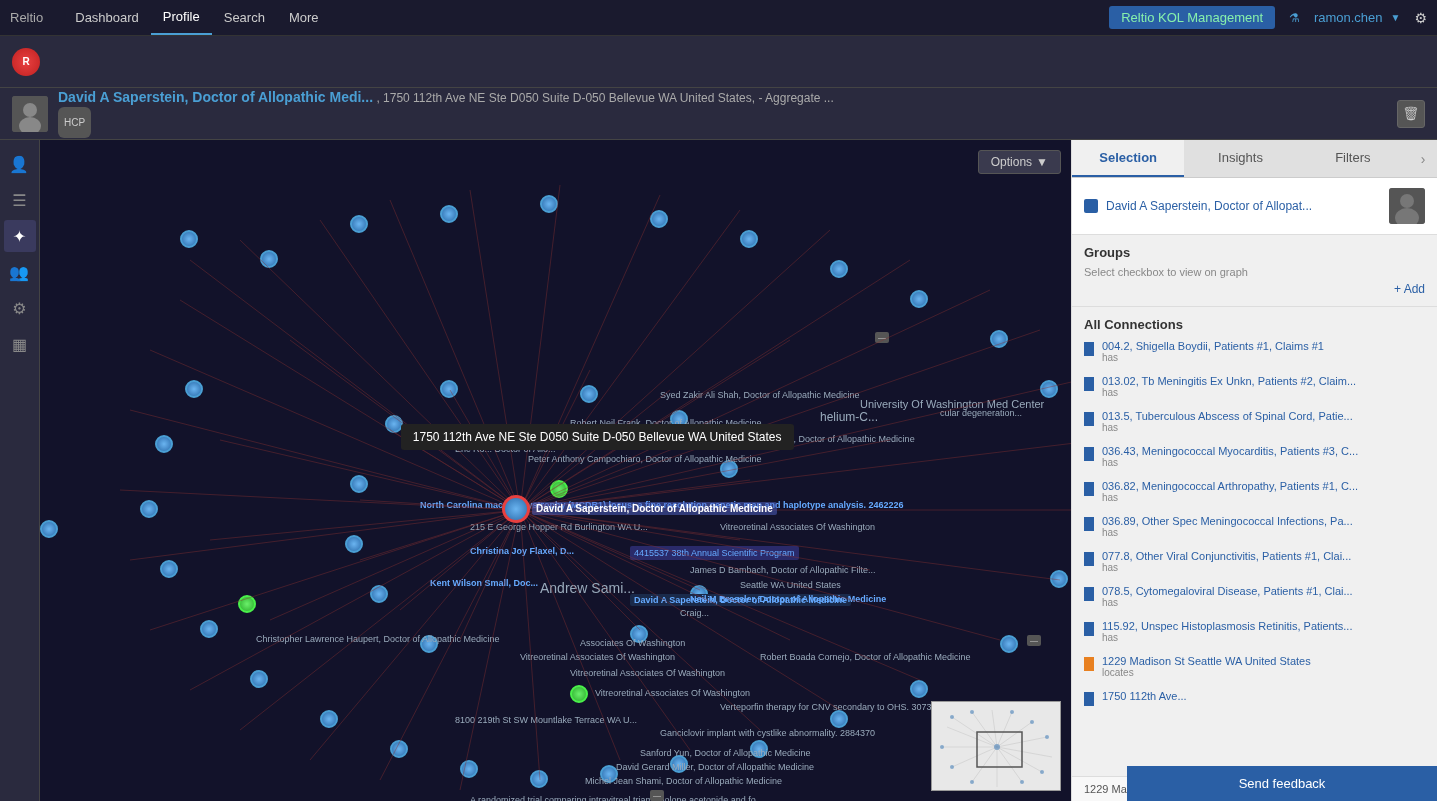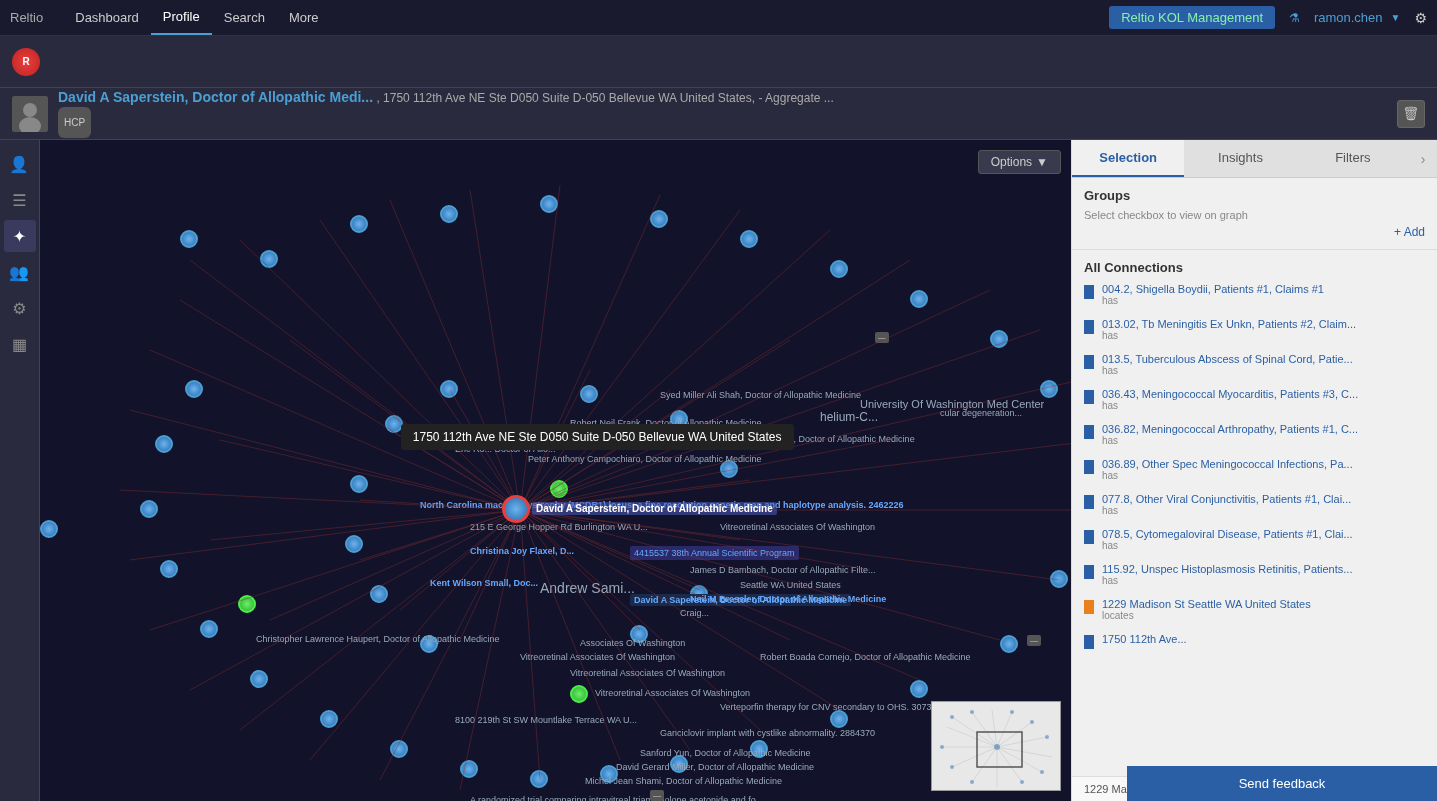--- a/index.html
+++ b/index.html
@@ -317,21 +317,21 @@
     <div style="position:absolute;top:380px;left&gt;700px;" class="graph-node blue"></div>
     <div style="position:absolute;top:445px;left:650px;" class="graph-node blue"></div>
     <div style="position:absolute;top:485px;left:590px;" class="graph-node blue"></div>
     <div style="position:absolute;top:495px;left:380px;" class="graph-node blue"></div>
     <div style="position:absolute;top:445px;left:330px;" class="graph-node blue"></div>
     <div style="position:absolute;top:395px;left:305px;" class="graph-node blue"></div>
     <div style="position:absolute;top:335px;left:310px;" class="graph-node blue"></div>
     <div style="position:absolute;top:275px;left:345px;" class="graph-node blue"></div>
     <div style="position:absolute;top:240px;left:400px;" class="graph-node blue"></div>
 
-    <div style="position:absolute;top:250px;left:620px;color:#9ab;font-size:9px;">Syed Miller Ali Shah, Doctor of Allopathic Medicine</div>
+    <div style="position:absolute;top:250px;left:620px;color:#9ab;font-size:9px;">Syed Zakir Ali Shah, Doctor of Allopathic Medicine</div>
     <div style="position:absolute;top:278px;left:530px;color:#9ab;font-size:9px;">Robert Neil Frank, Doctor of Allopathic Medicine</div>
     <div style="position:absolute;top:304px;left:415px;color:#9ab;font-size:9px;">Eric Ro... Doctor of Allo...</div>
     <div style="position:absolute;top:314px;left:488px;color:#9ab;font-size:9px;">Peter Anthony Campochiaro, Doctor of Allopathic Medicine</div>
     <div style="position:absolute;top:294px;left:650px;color:#9ab;font-size:9px;">Quan Dong Dong Nguyen, Doctor of Allopathic Medicine</div>
     <div style="position:absolute;top:270px;left:780px;color:#9ab;font-size:12px;">helium-C...</div>
     <div style="position:absolute;top:258px;left:820px;color:#9ab;font-size:11px;">University Of Washington Med Center</div>
     <div style="position:absolute;top:268px;left:900px;color:#9ab;font-size:9px;">cular degeneration...</div>
     <div style="position:absolute;top:360px;left:380px;color:#6af;font-size:9px;font-weight:bold;">North Carolina macular dystrophy (MCDR1) locus: a fine resolution genetic map and haplotype analysis. 2462226</div>
     <div style="position:absolute;top:382px;left:430px;color:#9ab;font-size:9px;">215 E George Hopper Rd Burlington WA U...</div>
     <div style="position:absolute;top:382px;left:680px;color:#9ab;font-size:9px;">Vitreoretinal Associates Of Washington</div>
@@ -407,20 +407,31 @@
 
   <div class="right-panel">
 
     <div class="panel-tabs">
       <div class="panel-tab active">Selection</div>
       <div class="panel-tab">Insights</div>
       <div class="panel-tab">Filters</div>
       <div class="panel-tab-arrow">›</div>
     </div>
 
+    <div class="selected-entity">
+      <div class="entity-flag"></div>
+      <span class="entity-name">David A Saperstein, Doctor of Allopat...</span>
+      <div class="entity-avatar">
+        <svg width="36" height="36" viewBox="0 0 36 36">
+          <rect width="36" height="36" fill="#555"></rect>
+          <circle cx="18" cy="13" r="7" fill="#777"></circle>
+          <ellipse cx="18" cy="30" rx="12" ry="10" fill="#777"></ellipse>
+        </svg>
+      </div>
+    </div>
 
     <div class="groups-section">
       <div class="groups-title">Groups</div>
       <div class="groups-hint">Select checkbox to view on graph</div>
       <div class="add-link">+ Add</div>
     </div>
 
     <div class="connections-section">
       <div class="connections-title">All Connections</div>
 

